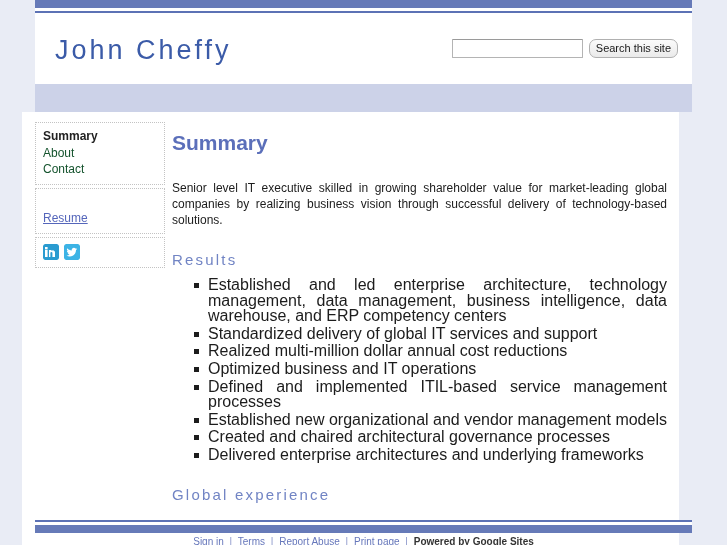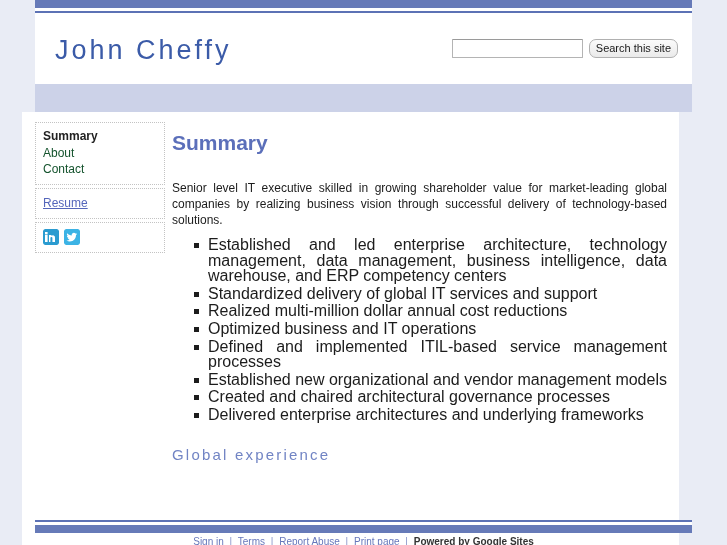--- a/index.html
+++ b/index.html
@@ -139,20 +139,21 @@
     color: #222222;
     font-weight: bold;
   }
   .side-link {
     font-size: 12px;
     color: #5566bb;
     text-decoration: underline;
     cursor: pointer;
     display: inline-block;
     line-height: 16px;
+    margin-top: 15px;
   }
   .social-box {
     padding: 6px 7px 7px 7px;
   }
   .social-row { display: flex; gap: 5px; align-items: center; }
   .social-icon {
     width: 16px; height: 16px;
     border-radius: 2px;
     display: block;
     cursor: pointer;
@@ -296,20 +297,21 @@
           </svg>
         </div>
       </div>
 
     </div>
 
     <div class="content">
       <h2 class="page-title">Summary</h2>
       <p class="para">Senior level IT executive skilled in growing shareholder value for market-leading global companies by realizing business vision through successful delivery of technology-based solutions.</p>
 
+      <h3 class="section-title">Results</h3>
       <ul class="bullets">
         <li>Established and led enterprise architecture, technology management, data management, business intelligence, data warehouse, and ERP competency centers</li>
         <li>Standardized delivery of global IT services and support</li>
         <li>Realized multi-million dollar annual cost reductions</li>
         <li>Optimized business and IT operations</li>
         <li>Defined and implemented ITIL-based service management processes</li>
         <li>Established new organizational and vendor management models</li>
         <li>Created and chaired architectural governance processes</li>
         <li>Delivered enterprise architectures and underlying frameworks</li>
       </ul>

